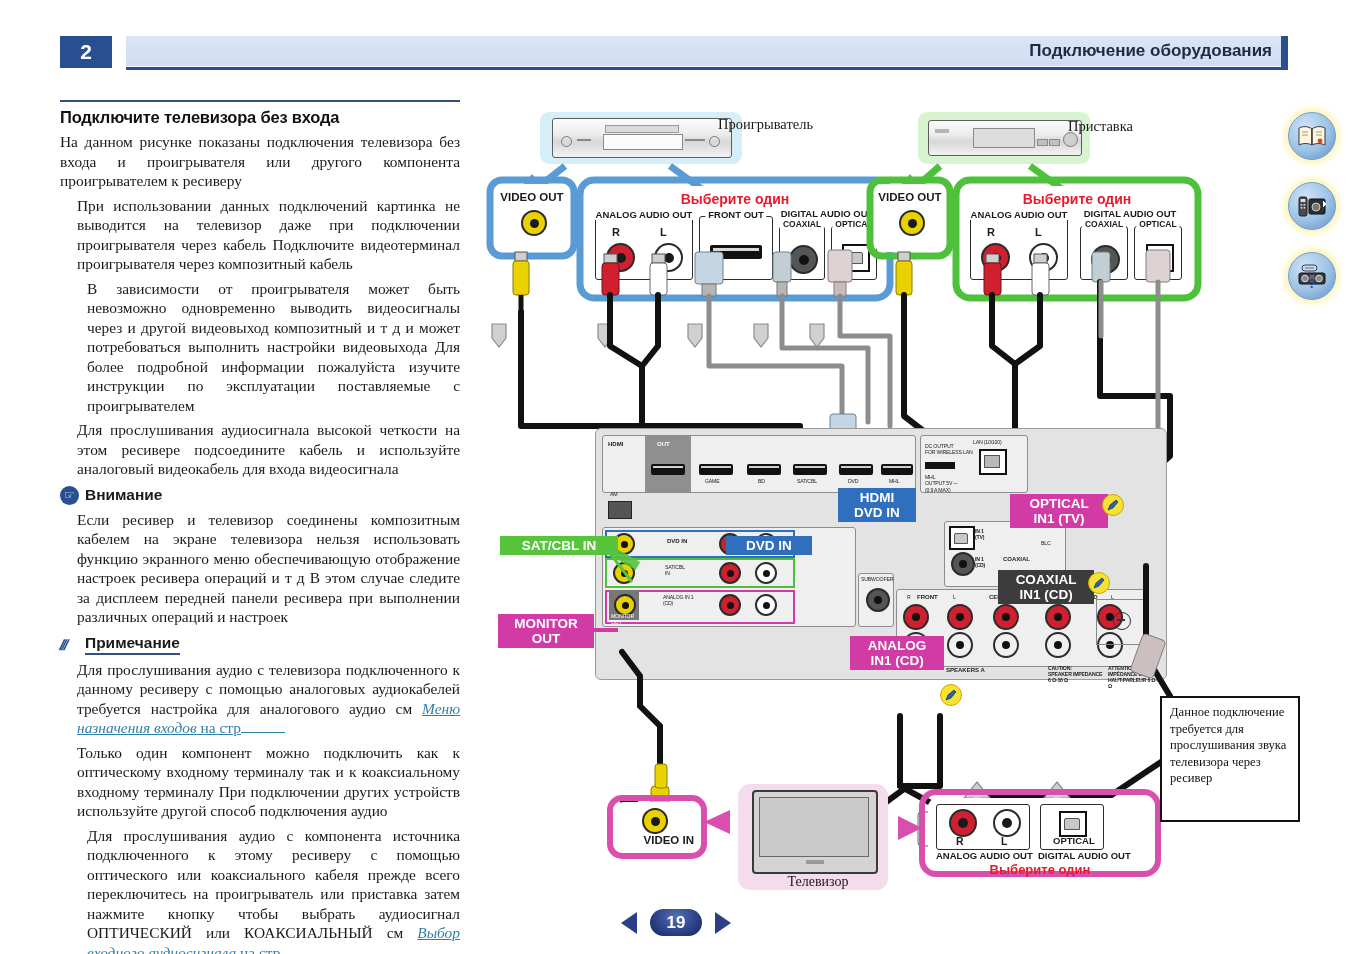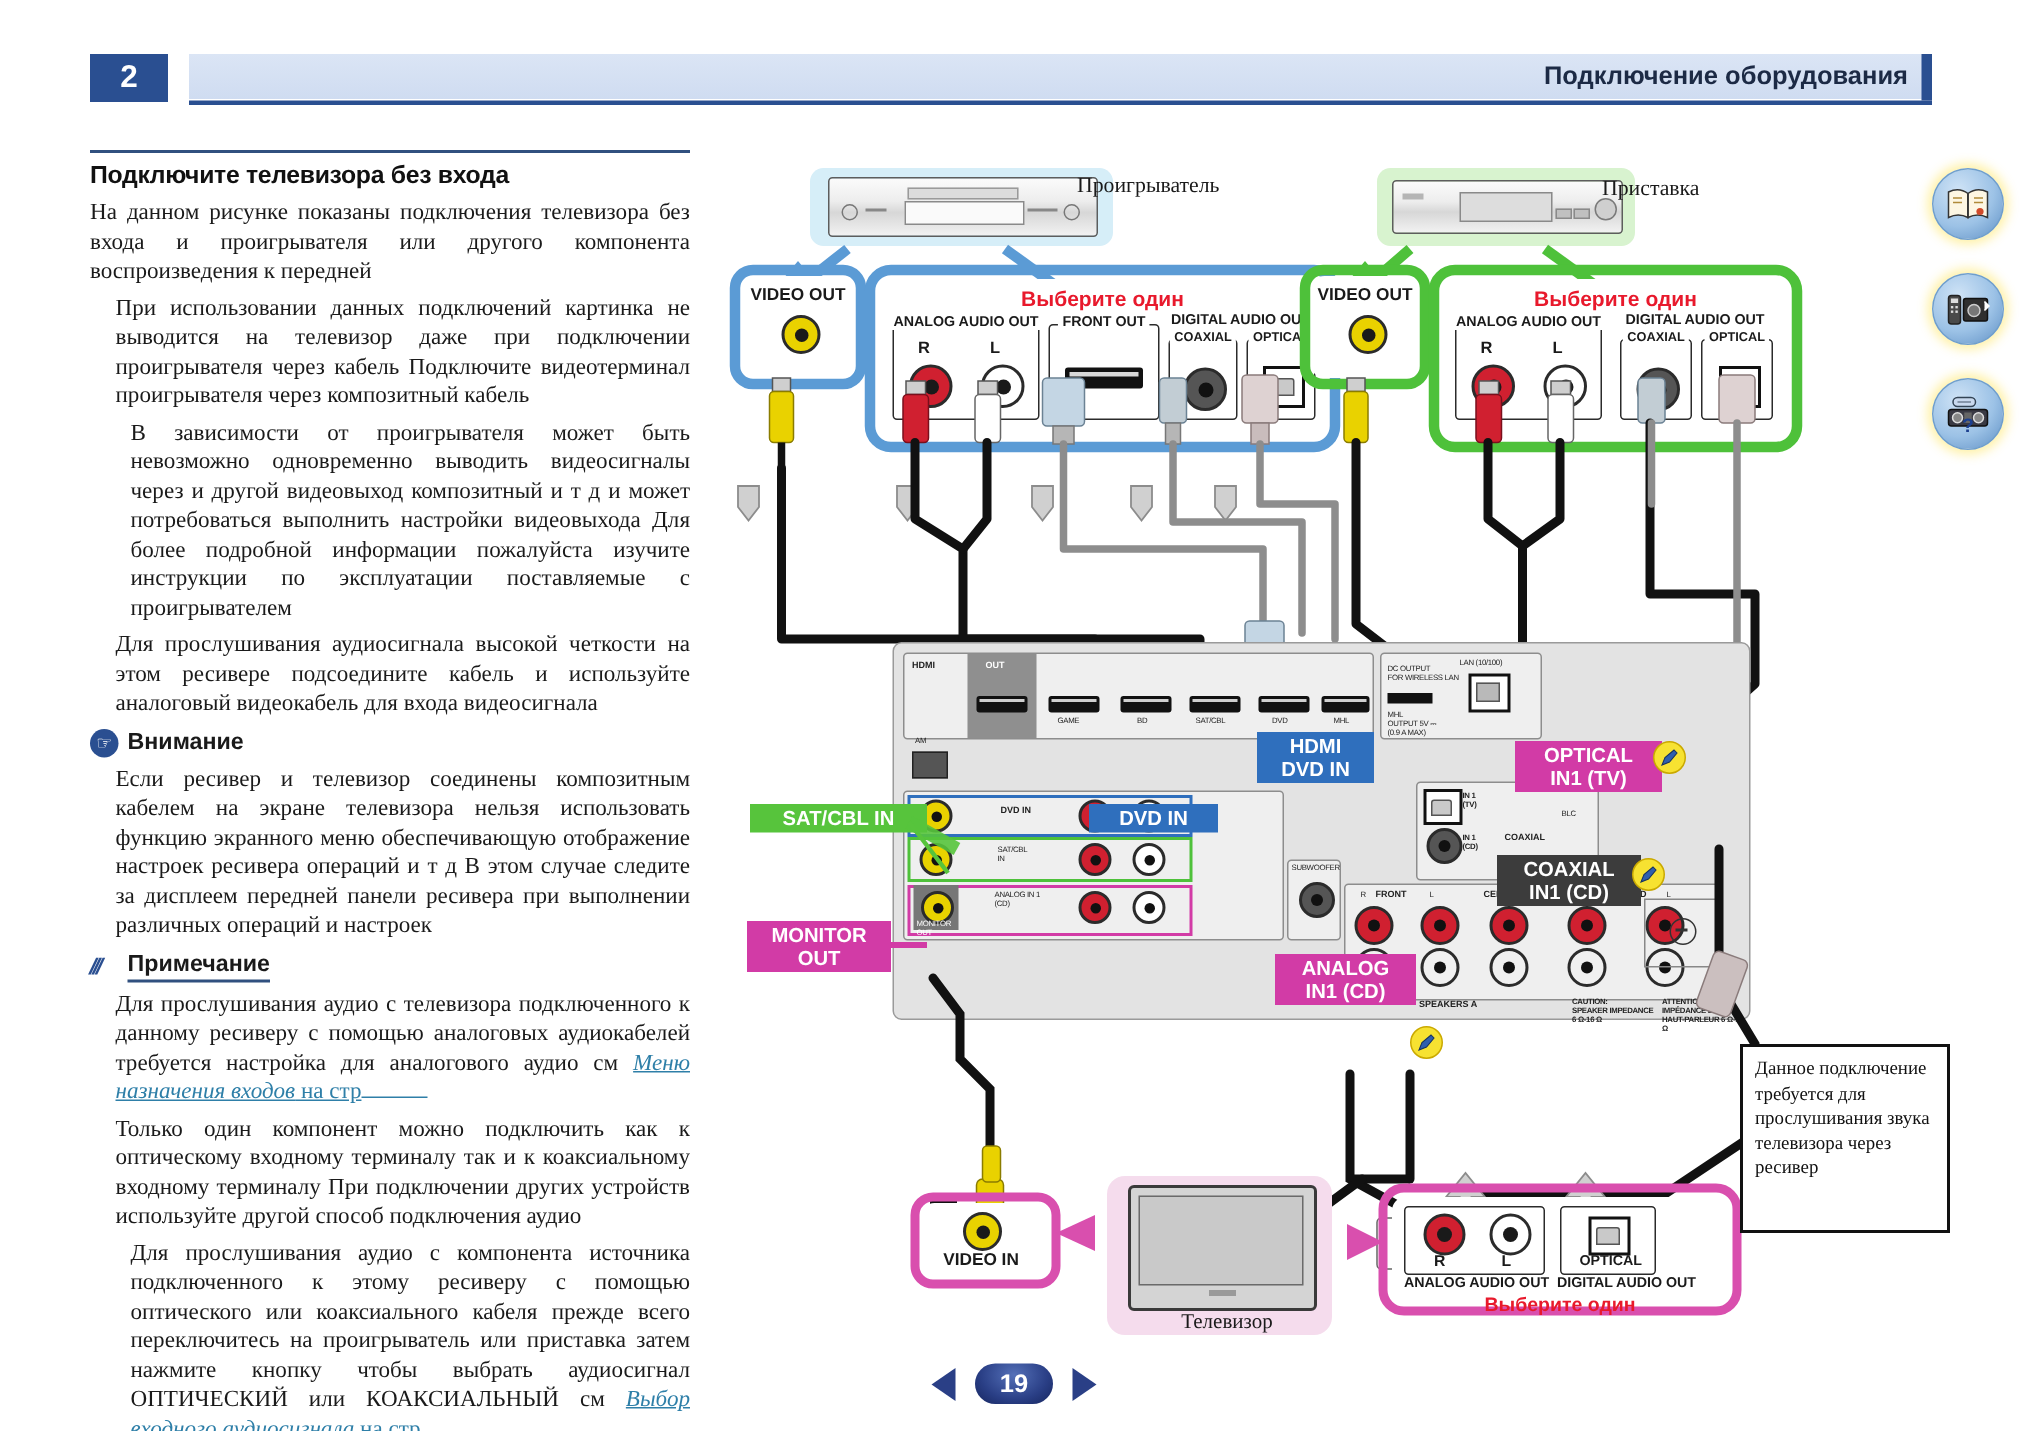--- a/index.html
+++ b/index.html
@@ -113,21 +113,21 @@
     <div class="hdr-rule"></div>
     <div class="hdr-num">2</div>
     <div class="hdr-title">Подключение оборудования</div>
     <div class="hdr-cap"></div>
   </div>
 
   <div class="col">
     <div class="sec-rule"></div>
     <h1 class="sec">Подключите телевизора без входа</h1>
 
-    <p class="body">На данном рисунке показаны подключения телевизора  без входа              и проигрывателя              или другого компонента воспроизведения  к передней</p>
+    <p class="body">На данном рисунке показаны подключения телевизора  без входа              и проигрывателя              или другого компонента проигрывателем  к ресиверу</p>
     <p class="body ind">При использовании данных подключений  картинка не выводится на телевизор даже при подключении проигрывателя          через кабель             Подключите видеотерминал проигрывателя          через композитный кабель</p>
     <p class="body ind2">В зависимости от проигрывателя  может быть невозможно одновременно выводить видеосигналы через          и другой видеовыход  композитный и т д   и может потребоваться выполнить настройки видеовыхода  Для более подробной информации  пожалуйста  изучите инструкции по эксплуатации  поставляемые с проигрывателем</p>
     <p class="body ind">Для прослушивания аудиосигнала высокой четкости на этом ресивере подсоедините кабель            и используйте аналоговый видеокабель для входа видеосигнала</p>
 
     <div class="note-h warn">
       <span class="ic-warn">☞</span>
       <span class="txt">Внимание</span>
     </div>
     <p class="body ind">Если ресивер и телевизор соединены композитным кабелем  на экране телевизора нельзя использовать функцию экранного меню              обеспечивающую отображение настроек ресивера  операций и т д  В этом случае  следите за дисплеем передней панели ресивера при выполнении различных операций и настроек</p>
 
@@ -617,21 +617,21 @@
     <svg class="abs" style="left:0;top:0;width:830px;height:790px;pointer-events:none;">
       <rect x="140" y="702" width="94" height="58" rx="12" stroke="#d94fae" stroke-width="6" fill="none"></rect>
       <path d="M234 726 l26 -12 l0 24 z" fill="#d94fae"></path>
       <rect x="452" y="696" width="236" height="82" rx="14" stroke="#d94fae" stroke-width="6" fill="none"></rect>
       <path d="M452 732 l-24 -12 l0 24 z" fill="#d94fae"></path>
     </svg>
     <div class="abs" style="left:144px;top:706px;width:86px;height:50px;background:#fff;border-radius:9px;">
       <div class="rca" style="left:28px;top:6px;width:22px;height:22px;background:#e9d200;">
           <i style="width:9px;height:9px;background:#1a1a1a;"></i>
         </div>
-      <div class="lbl abs" style="left:0;top:32px;width:80px;text-align:center;font-size:11.5px;">VIDEO IN</div>
+      <div class="lbl abs" style="left:0;top:32px;width:80px;text-align:right;font-size:11.5px;">VIDEO IN</div>
     </div>
 
     <div class="tvbox" style="left:268px;top:688px;width:150px;height:106px;"></div>
     <div class="tv" style="left:282px;top:694px;width:122px;height:80px;">
       <div class="tvscr" style="left:5px;top:5px;width:108px;height:58px;"></div>
       <div class="abs" style="left:52px;top:68px;width:18px;height:4px;background:#9a9a9a;"></div>
     </div>
     <div class="abs" style="left:298px;top:778px;width:100px;text-align:center;font-size:14px;">Телевизор</div>
 
     <div class="abs" style="left:458px;top:702px;width:224px;height:70px;background:#fff;border-radius:9px;">

